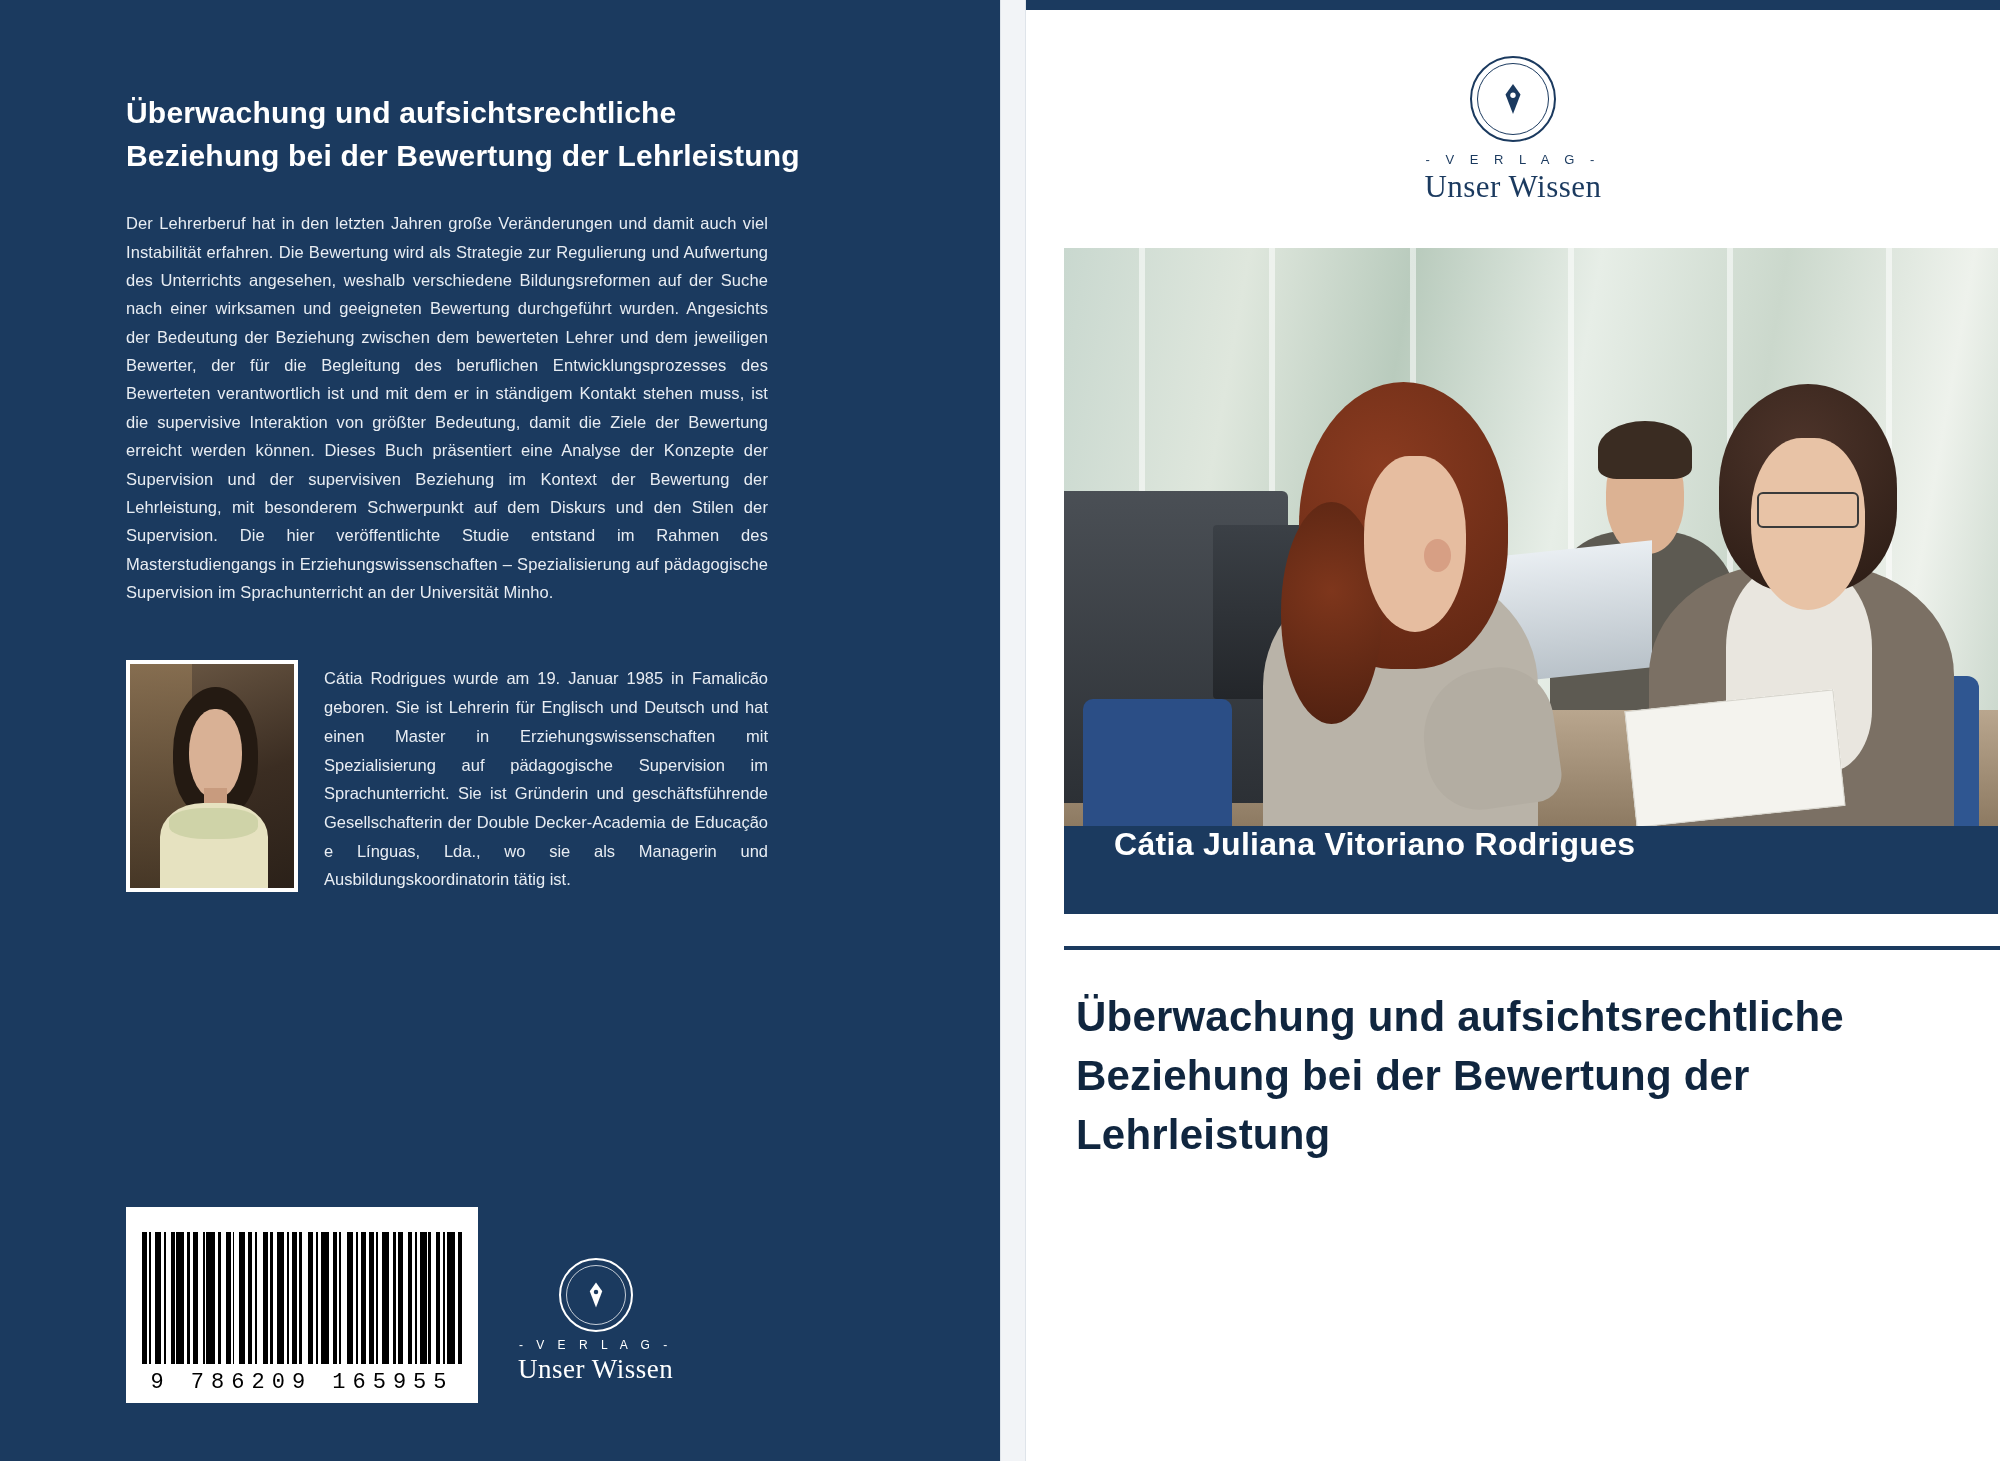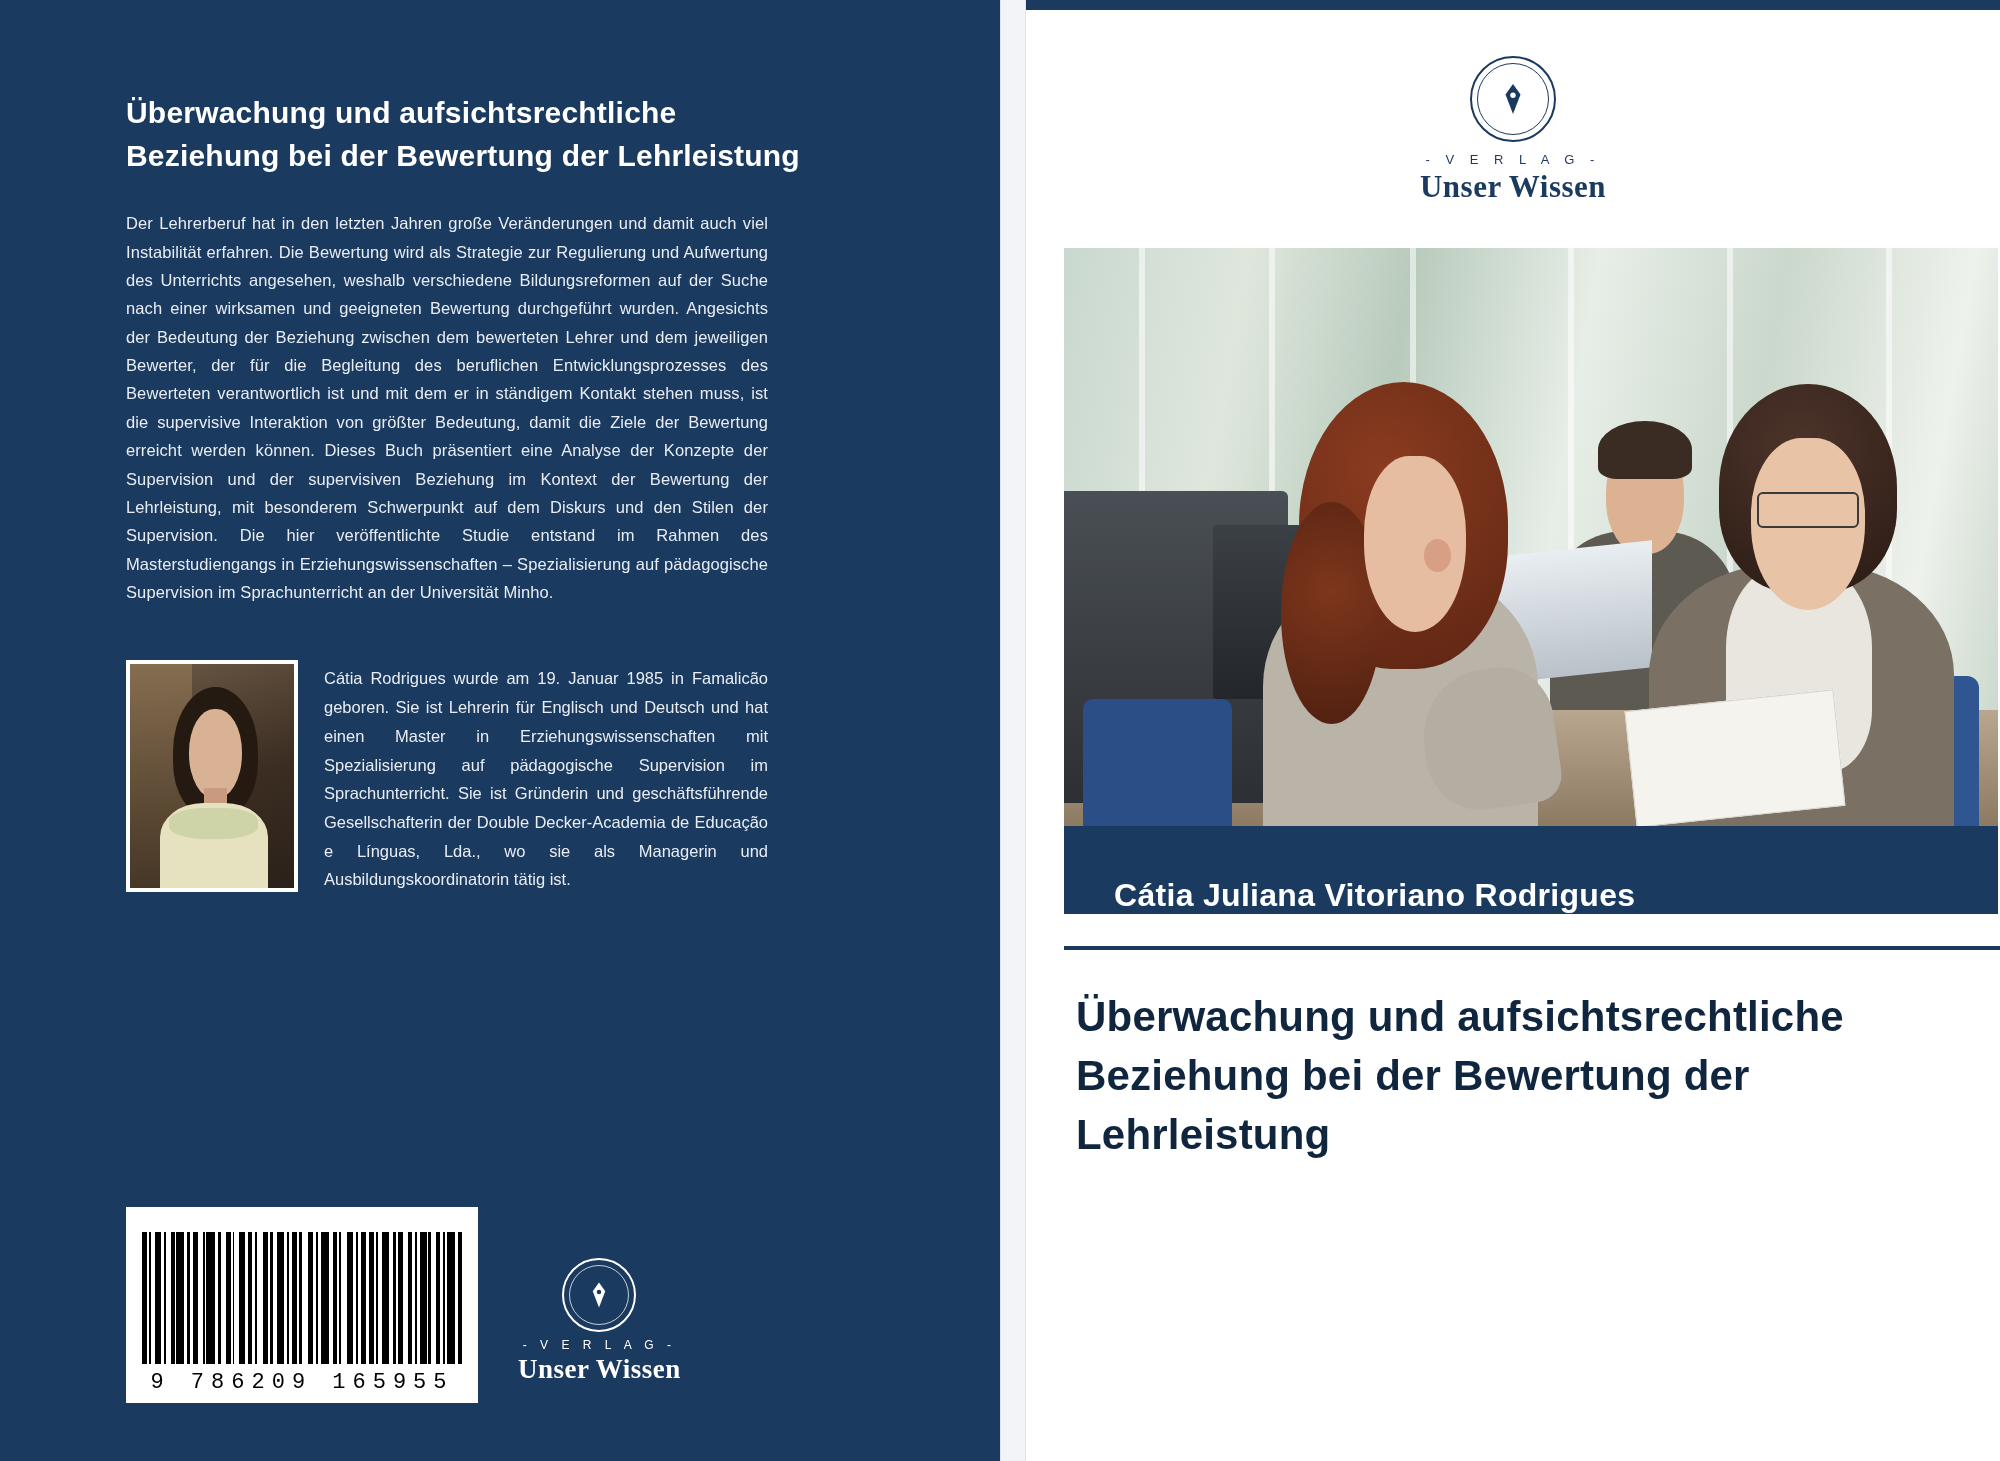--- a/index.html
+++ b/index.html
@@ -128,21 +128,21 @@
     border-radius: 50%;
     border: 1px solid rgba(255,255,255,.75);
   }
   .pub-mark svg { width: 30px; height: 30px; }
   .verlag-word {
     font-size: 12px; letter-spacing: 5px; color: #ffffff;
     margin-bottom: 2px;
   }
   .unser-word {
     font-family: "Liberation Serif", serif;
-    font-size: 27px; font-weight: bold; color: #ffffff;
+    font-size: 27px; font-weight: normal; color: #ffffff;
     letter-spacing: .5px;
   }
 
   
   .spine {
     flex: 0 0 26px;
     height: 1461px;
     background: #ffffff;
     position: relative;
   }
@@ -242,21 +242,21 @@
   .m1 .face { position:absolute; left:30%; top:6%; width:42%; height:40%;
     background:#dcb293; border-radius:46%; }
   .m1 .hair { position:absolute; left:26%; top:0; width:50%; height:20%;
     background:#3a2c22; border-radius:50% 50% 20% 20%; }
 
   .author-band {
     position: absolute;
     left: 38px; top: 826px;
     width: 934px; height: 88px;
     background: #1b3a5f;
-    display: flex; align-items: flex-end;
+    display: flex; align-items: flex-start;
   }
   .author-band .name {
     color: #ffffff;
     font-size: 32px;
     font-weight: bold;
     padding-left: 50px;
     letter-spacing: .3px;
   }
   .front-rule {
     position: absolute;

